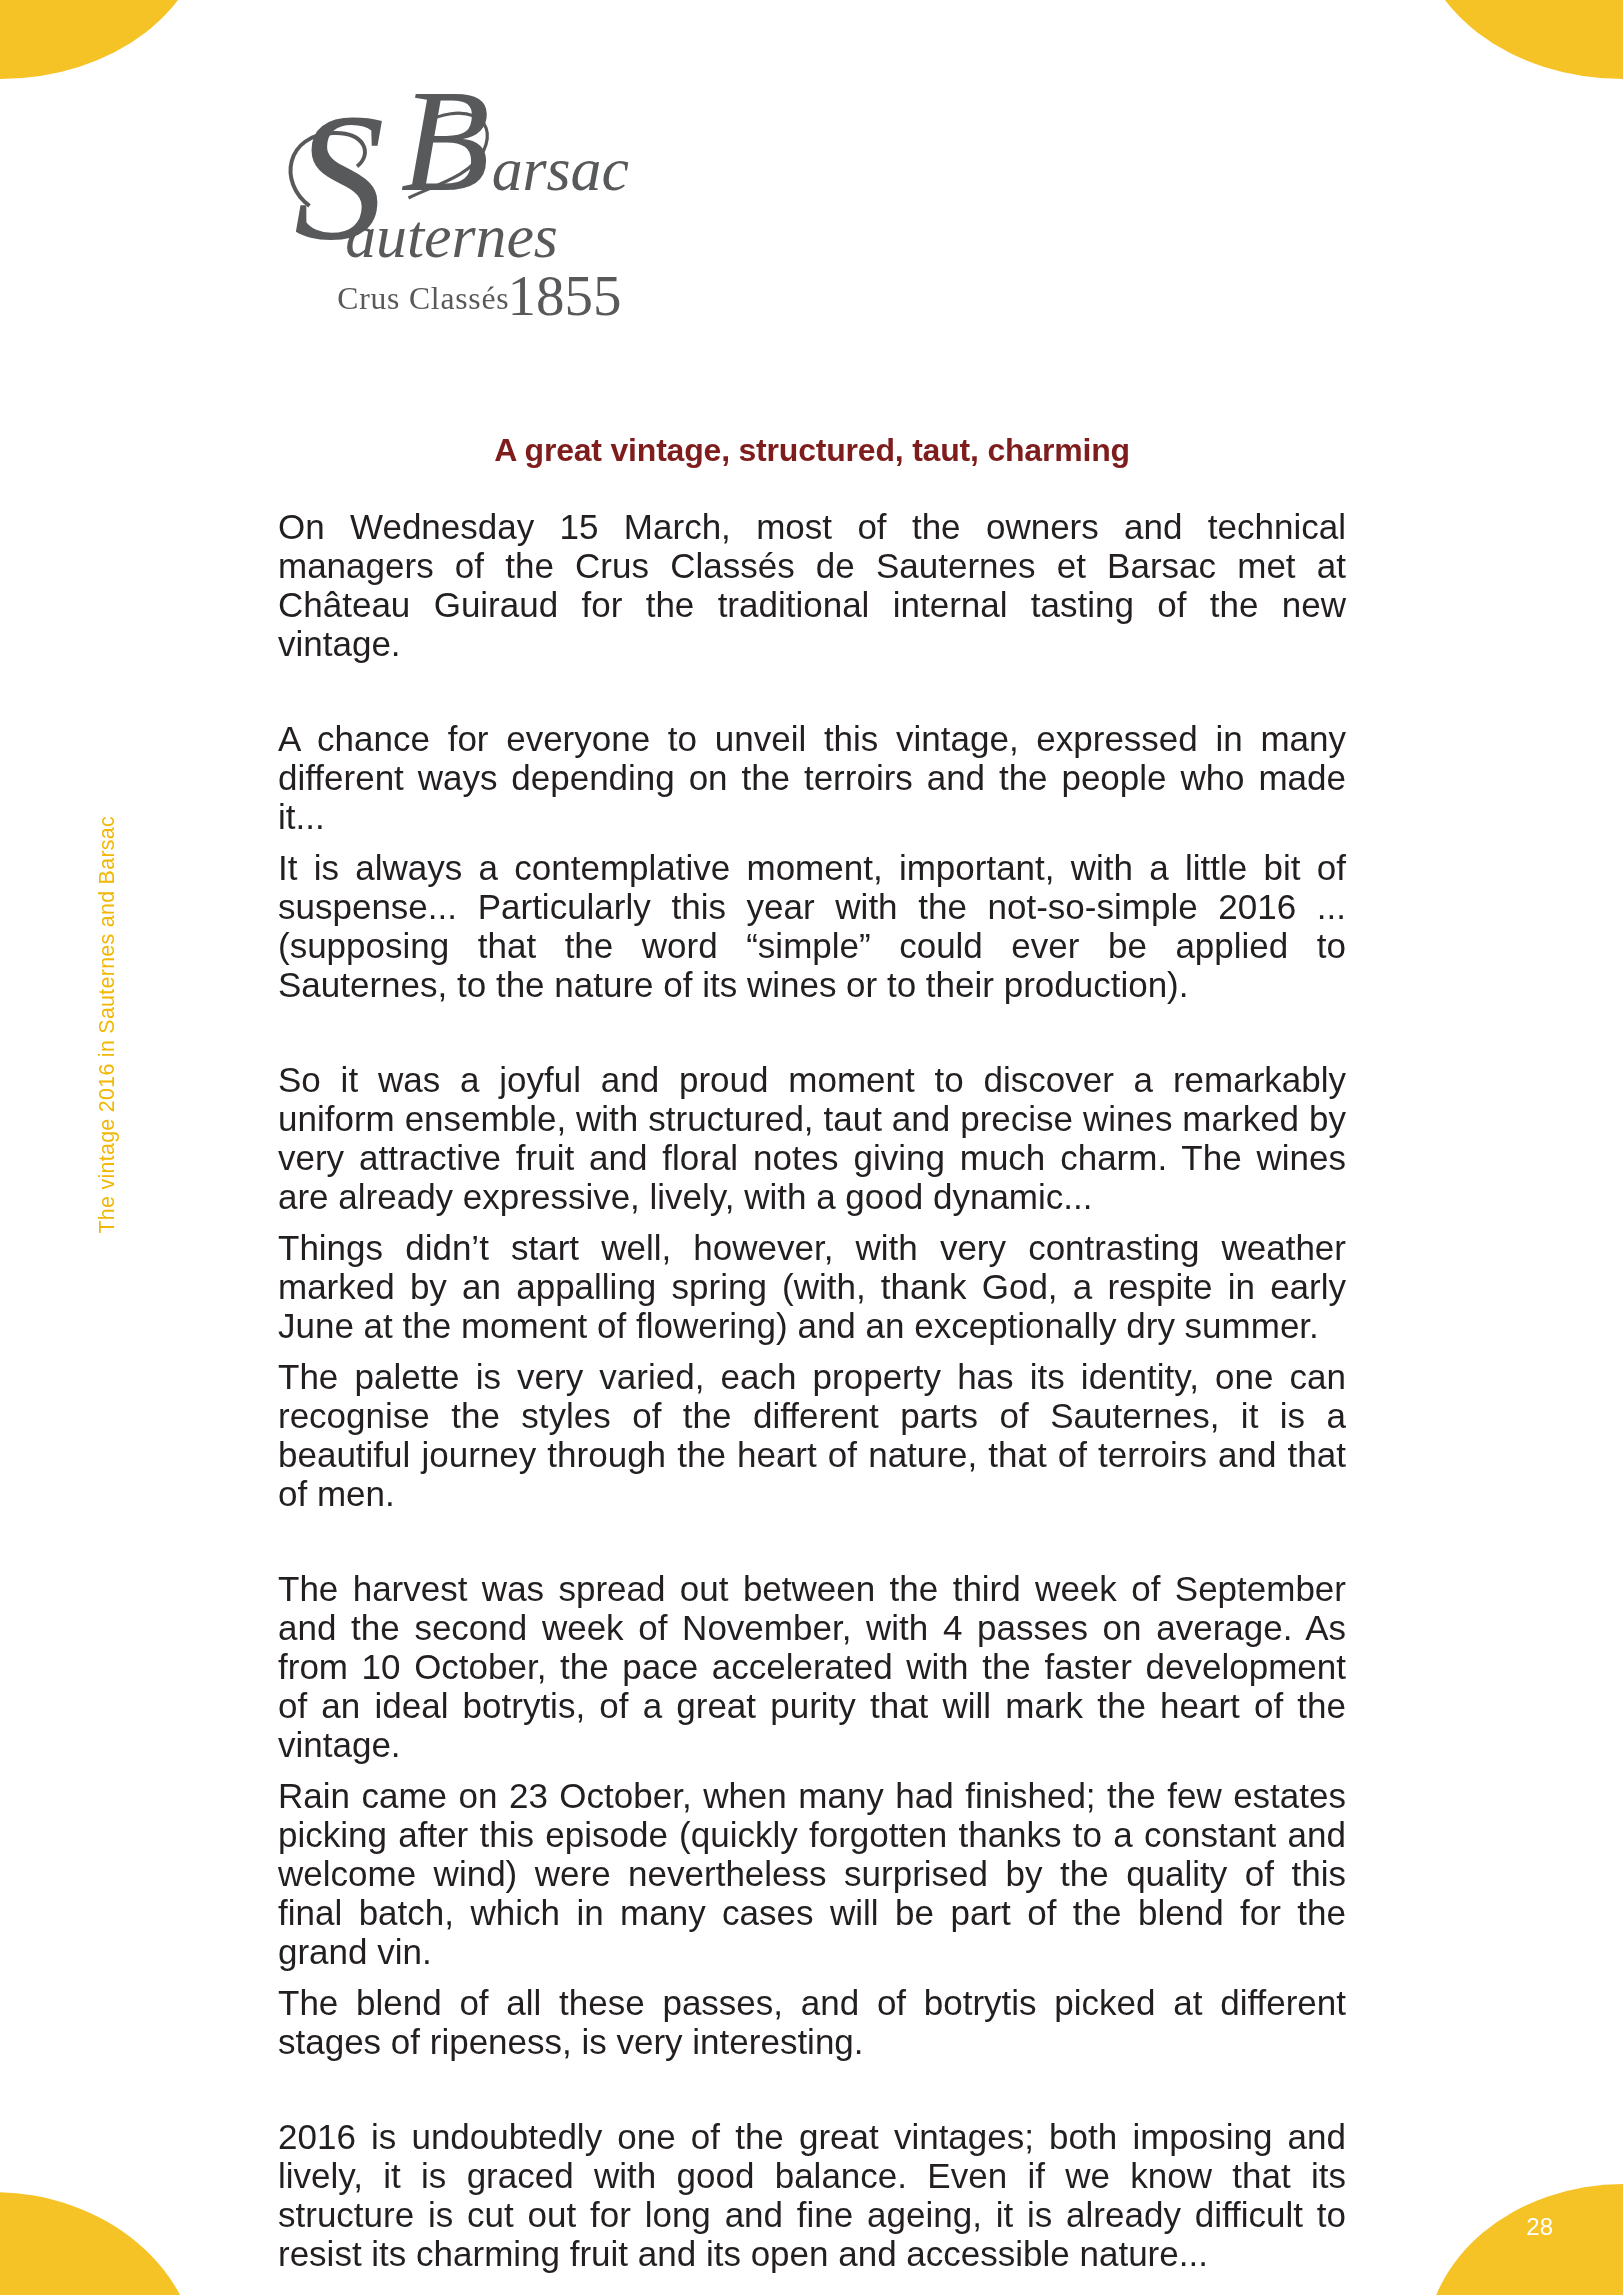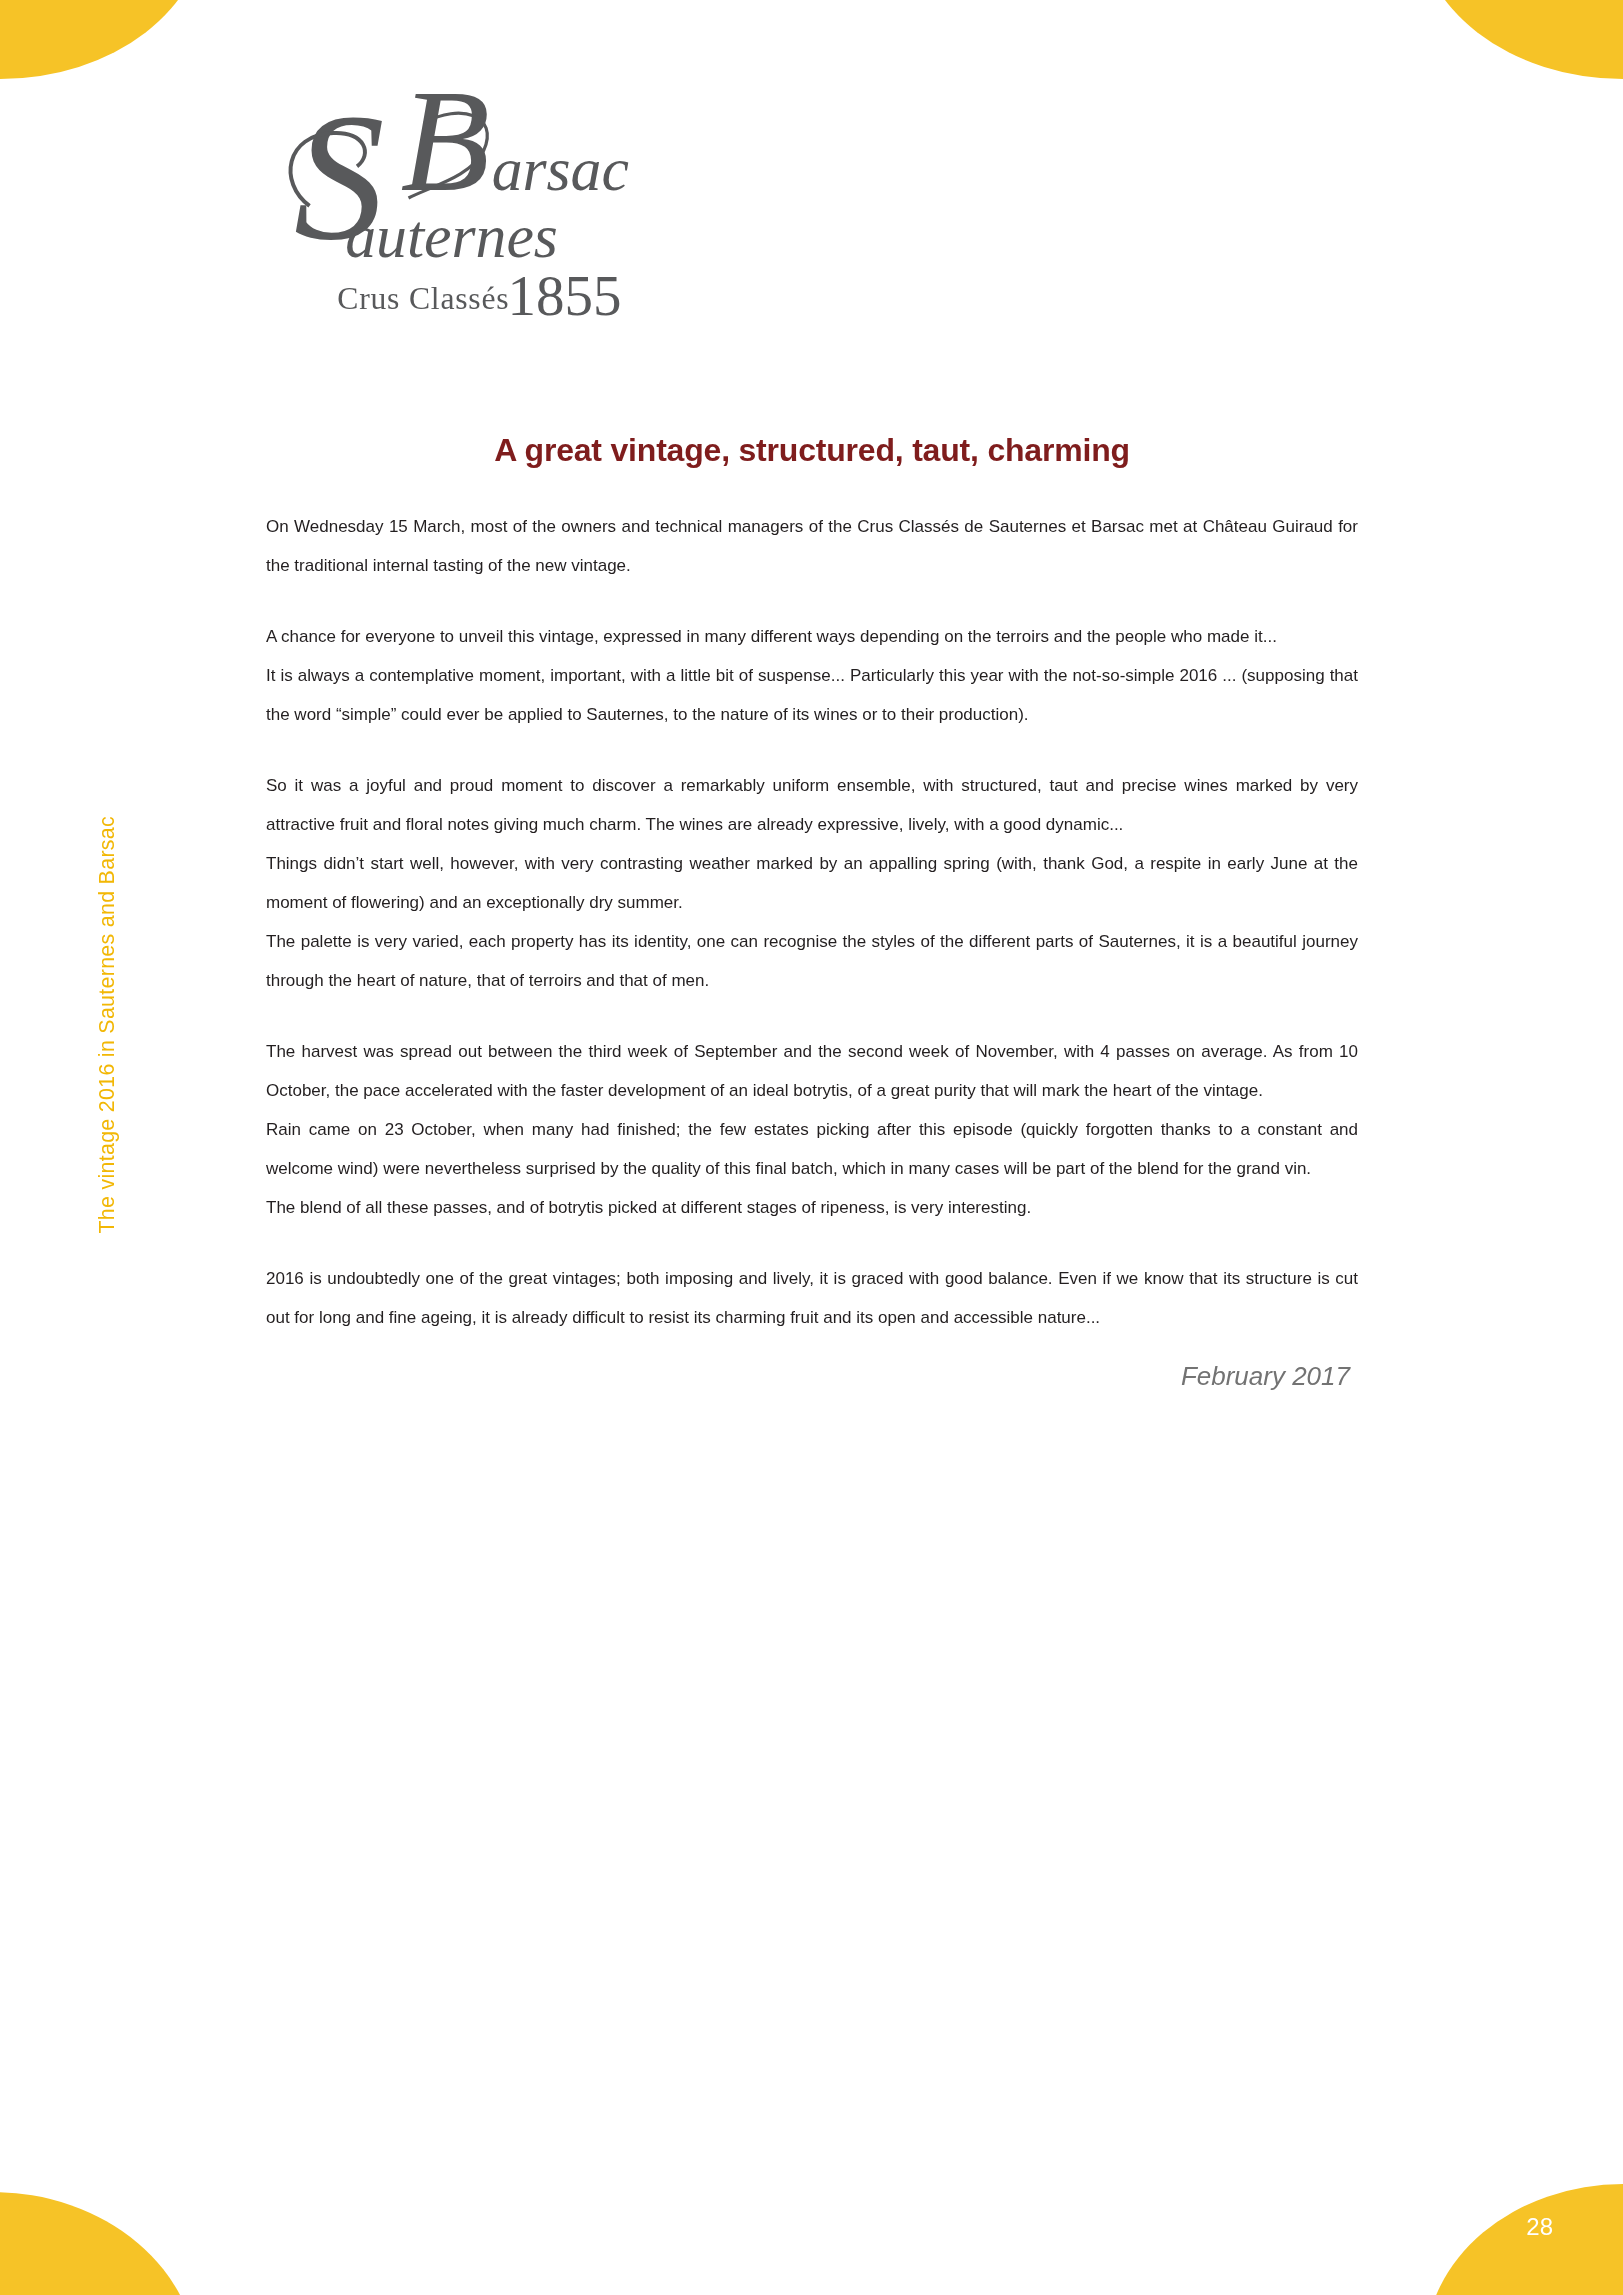--- a/index.html
+++ b/index.html
@@ -85,25 +85,25 @@
   }
   .headline {
     font-size: 32px;
     font-weight: bold;
     color: #7f1d1d;
     text-align: center;
     letter-spacing: -0.2px;
     margin: 0 0 38px 0;
   }
   .para {
-    font-size: 17px;
+    font-size: 35px;
     line-height: 39px;
     color: #231f20;
     text-align: justify;
-    margin: 0;
+    margin: 12px;
   }
   .para + .para { margin-top: 0; }
   .para-gap { height: 32px; }
   .signature {
     margin-top: 24px;
     font-size: 26px;
     font-style: italic;
     color: #737373;
     text-align: right;
     padding-right: 8px;

